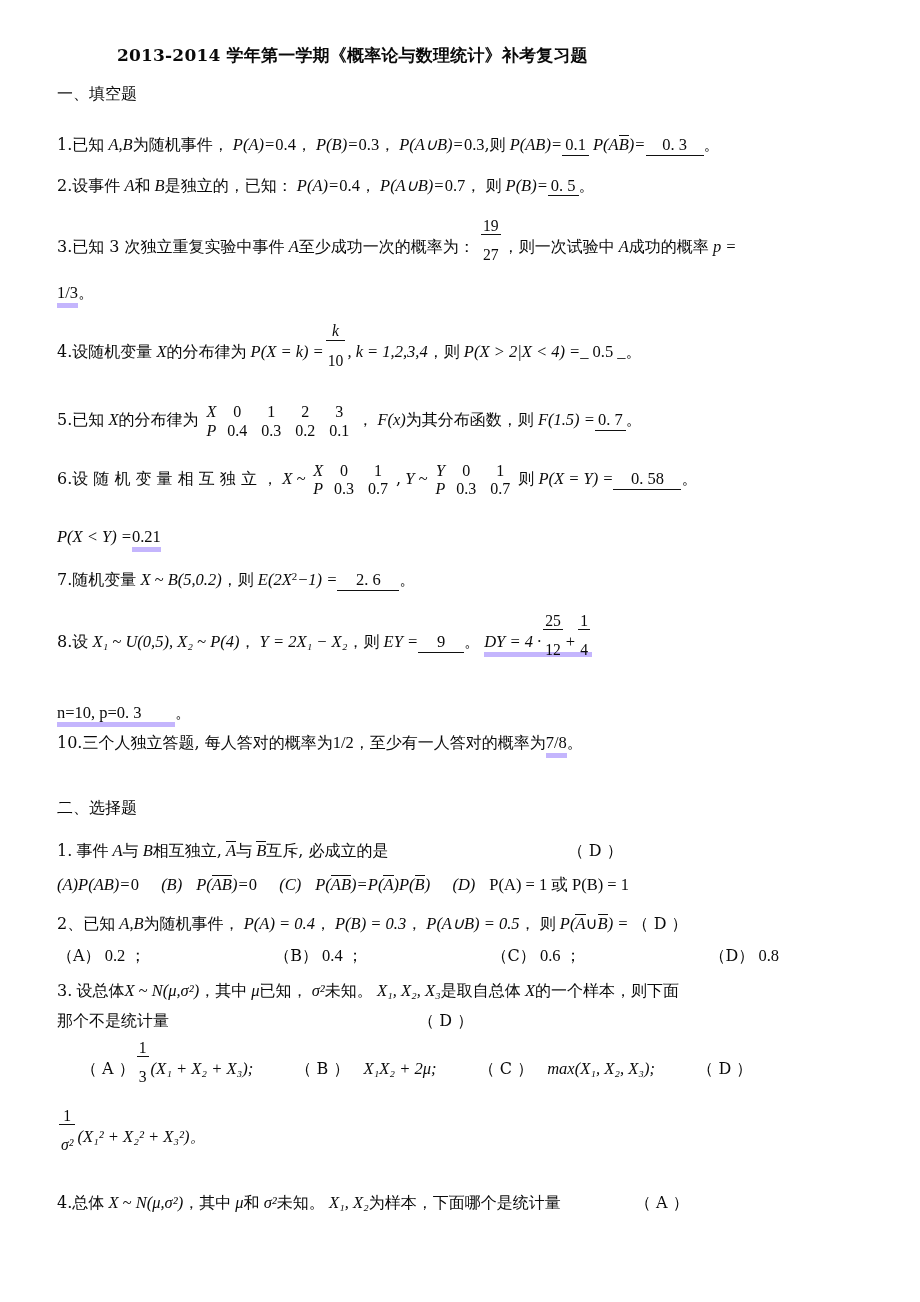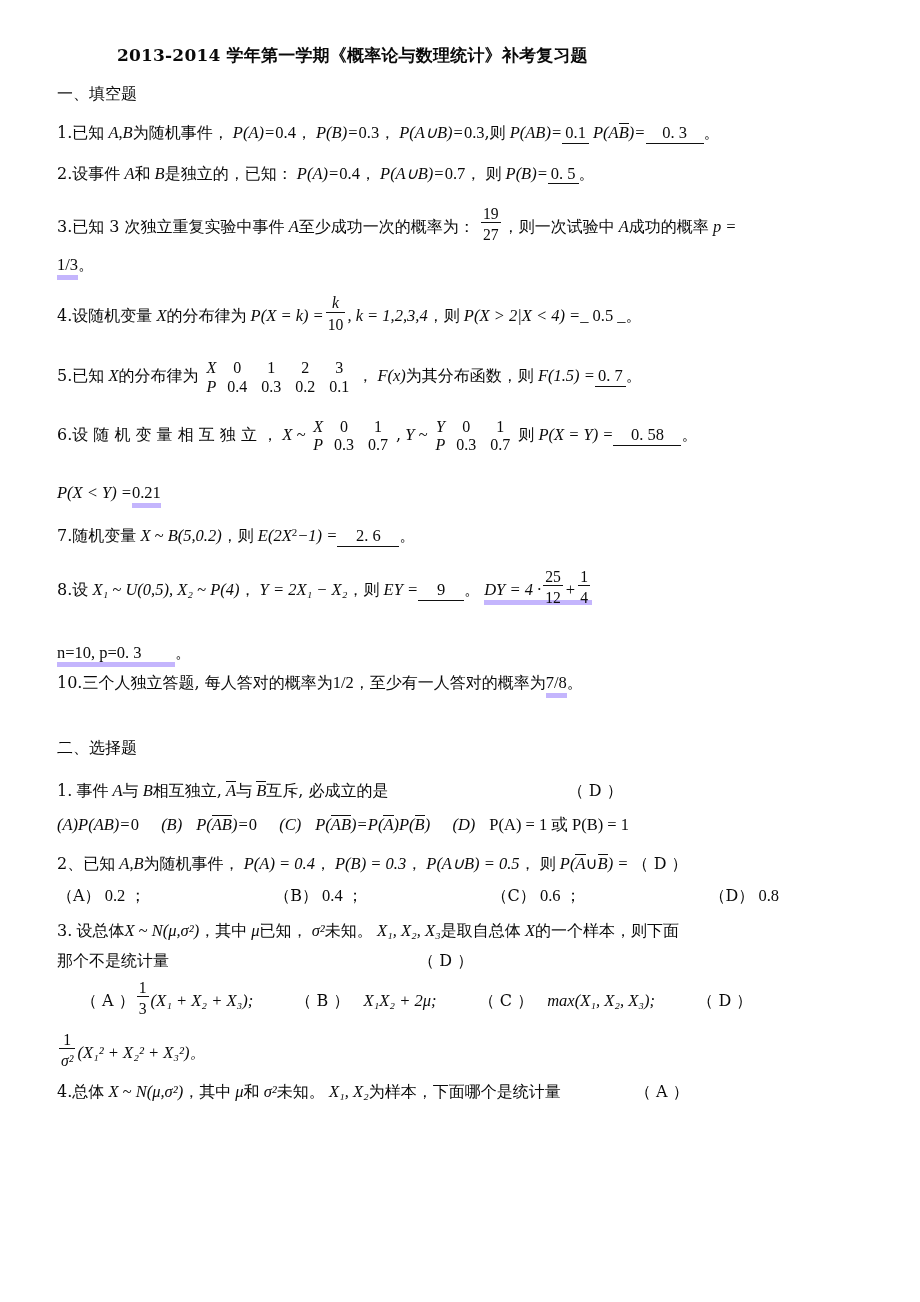--- a/index.html
+++ b/index.html
@@ -40,21 +40,21 @@
     font-family: "DejaVu Serif", serif;
     font-weight: bold;
     font-size: 17px;
     margin-left: 60px;
     margin-bottom: 17px;
     letter-spacing: 0.2px;
   }
   .section-head {
     font-family: "DejaVu Serif", serif;
     font-size: 16px;
-    margin-bottom: 18px;
+    margin-bottom: 30px;
   }
 
   .q { margin-bottom: 22px; }
 
   
   .blank {
     border-bottom: 1px solid #111;
     padding: 0 3px 1px 3px;
     font-style: normal;
     display: inline-block;
@@ -73,21 +73,21 @@
   
   .frac {
     display: inline-block;
     vertical-align: -0.52em;
     text-align: center;
     font-size: 0.95em;
     line-height: 1.05;
     margin: 0 2px;
   }
   .frac > .num { display: block; padding: 0 2px; }
-  .frac > .den { display: block; border-top: 1px solid #111; padding: 4px 2px; }
+  .frac > .den { display: block; border-top: 1px solid #111; padding: 12px 2px; }
 
   
   .dist {
     display: inline-table;
     vertical-align: middle;
     border-collapse: collapse;
     margin: 0 1px;
     line-height: 1.15;
   }
   .dist td {
@@ -275,21 +275,21 @@
         <span><span class="cn">（A）</span> <span class="mn">0.2 ；</span></span>
         <span class="gap-xl"></span>
         <span><span class="cn">（B）</span> <span class="mn">0.4 ；</span></span>
         <span class="gap-xl"></span>
         <span><span class="cn">（C）</span> <span class="mn">0.6 ；</span></span>
         <span class="gap-xl"></span>
         <span><span class="cn">（D）</span> <span class="mn">0.8</span></span>
       </div>
     </div>
 
-    <div class="q" style="margin-bottom:11px">
+    <div class="q" style="margin-bottom:30px">
       <div class="line" style="margin-bottom:14px">
         <span class="cn">3.</span>
         <span class="cn">设总体</span><span class="mi">X ~ N(μ,σ²)</span><span class="cn">，其中</span>
         <span class="mi">μ</span><span class="cn">已知，</span>
         <span class="mi">σ²</span><span class="cn">未知。</span>
         <span class="mi">X₁, X₂, X₃</span><span class="cn">是取自总体</span>
         <span class="mi">X</span><span class="cn">的一个样本，则下面</span>
       </div>
       <div class="line" style="margin-bottom:10px">
         <span class="cn">那个不是统计量</span>

